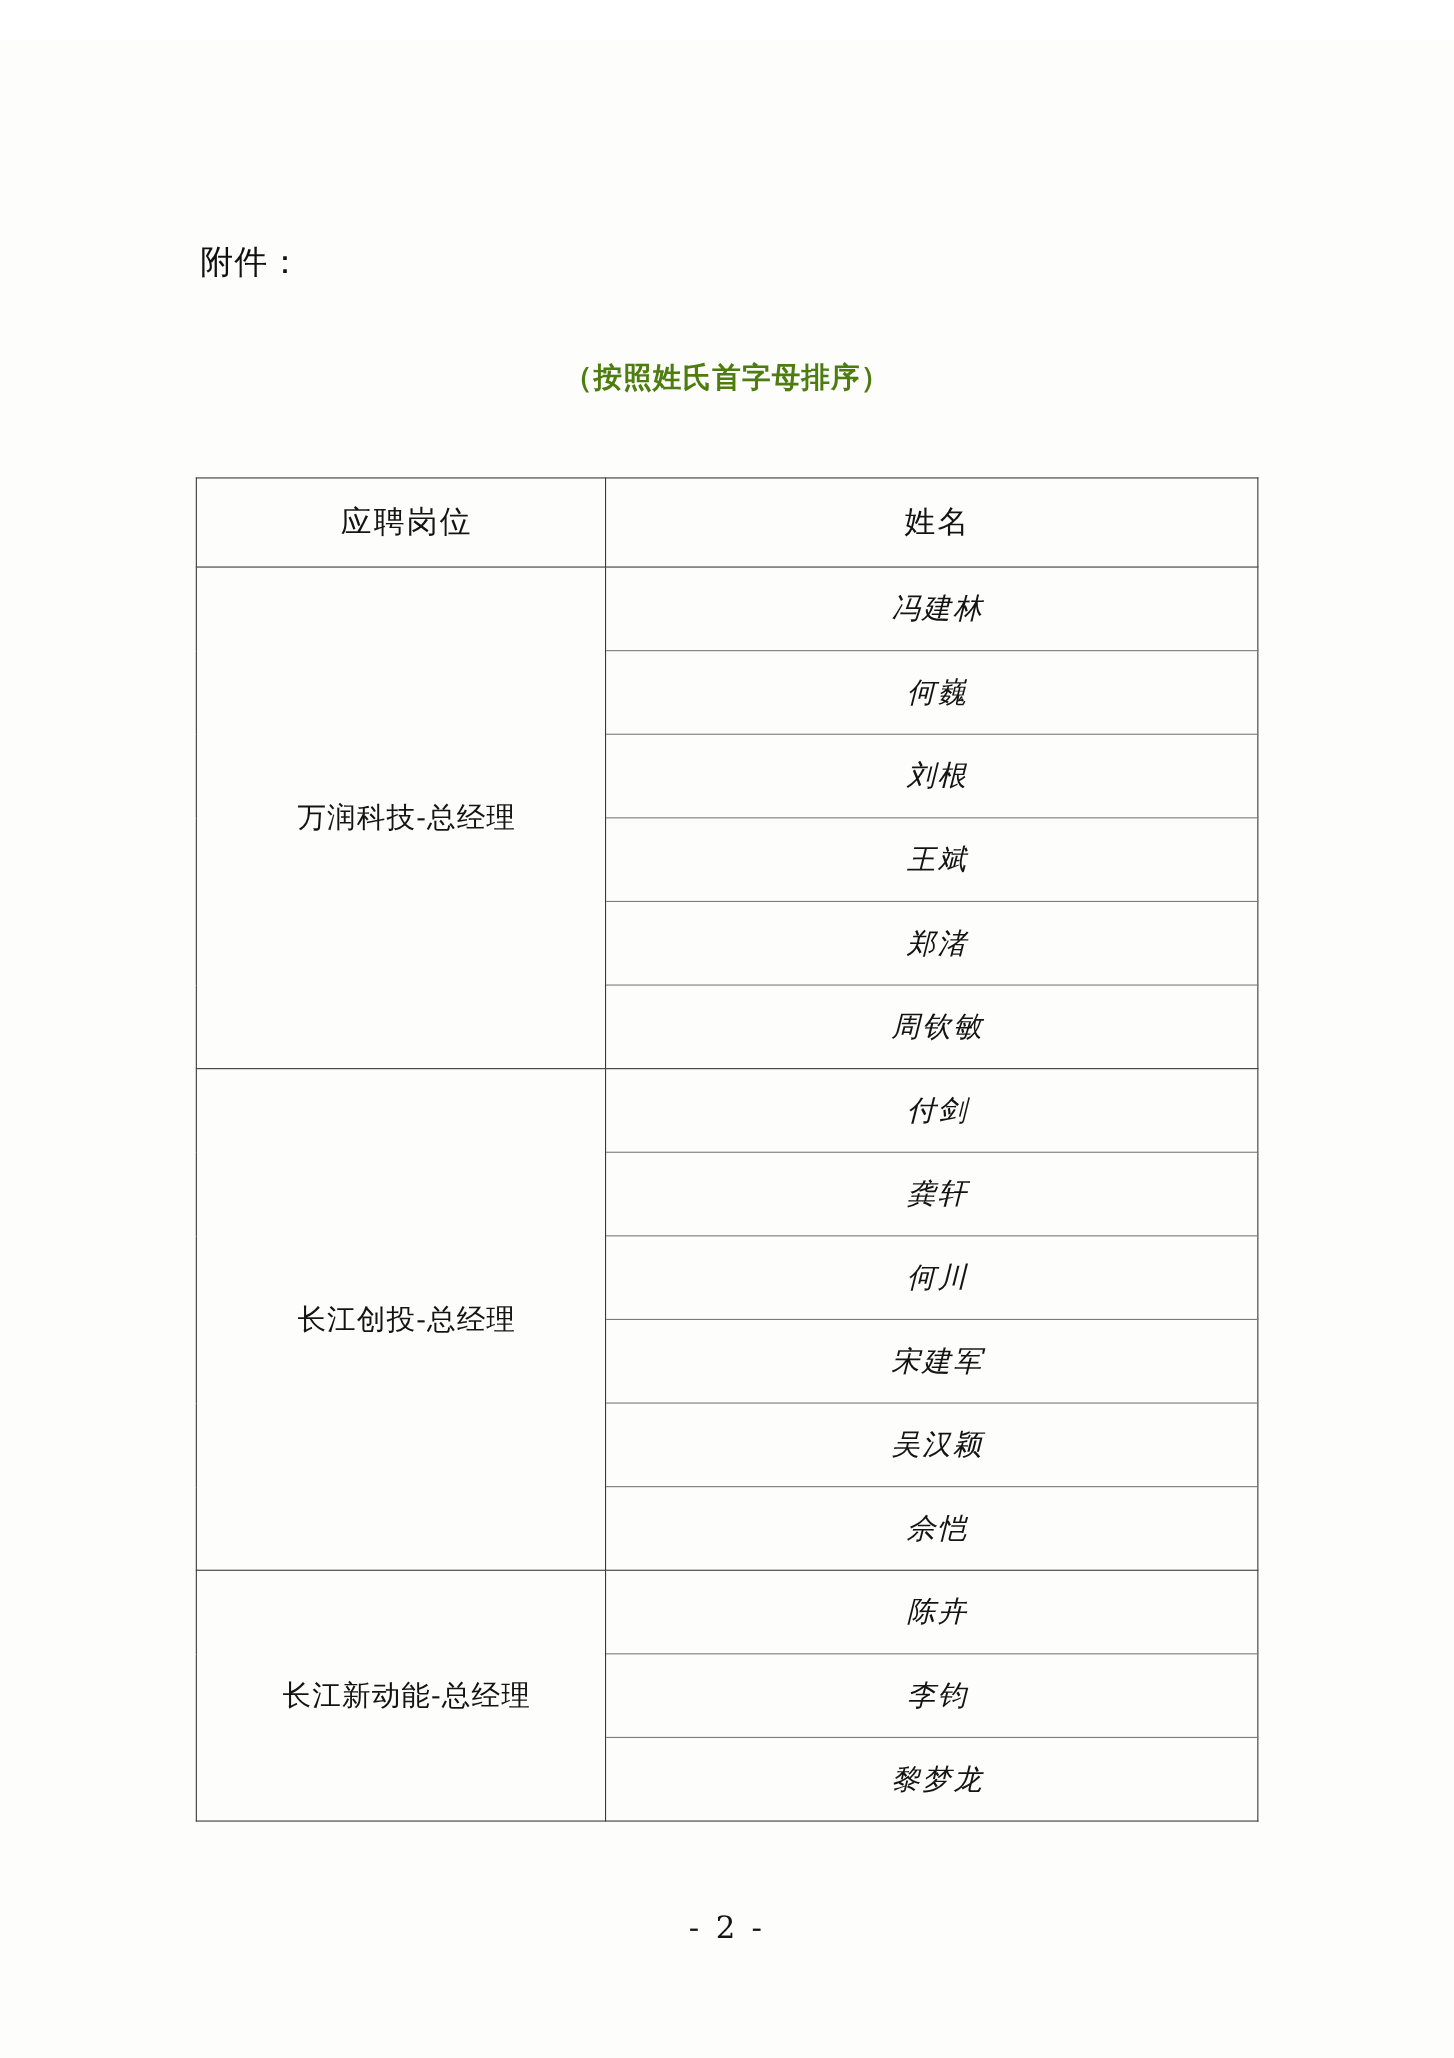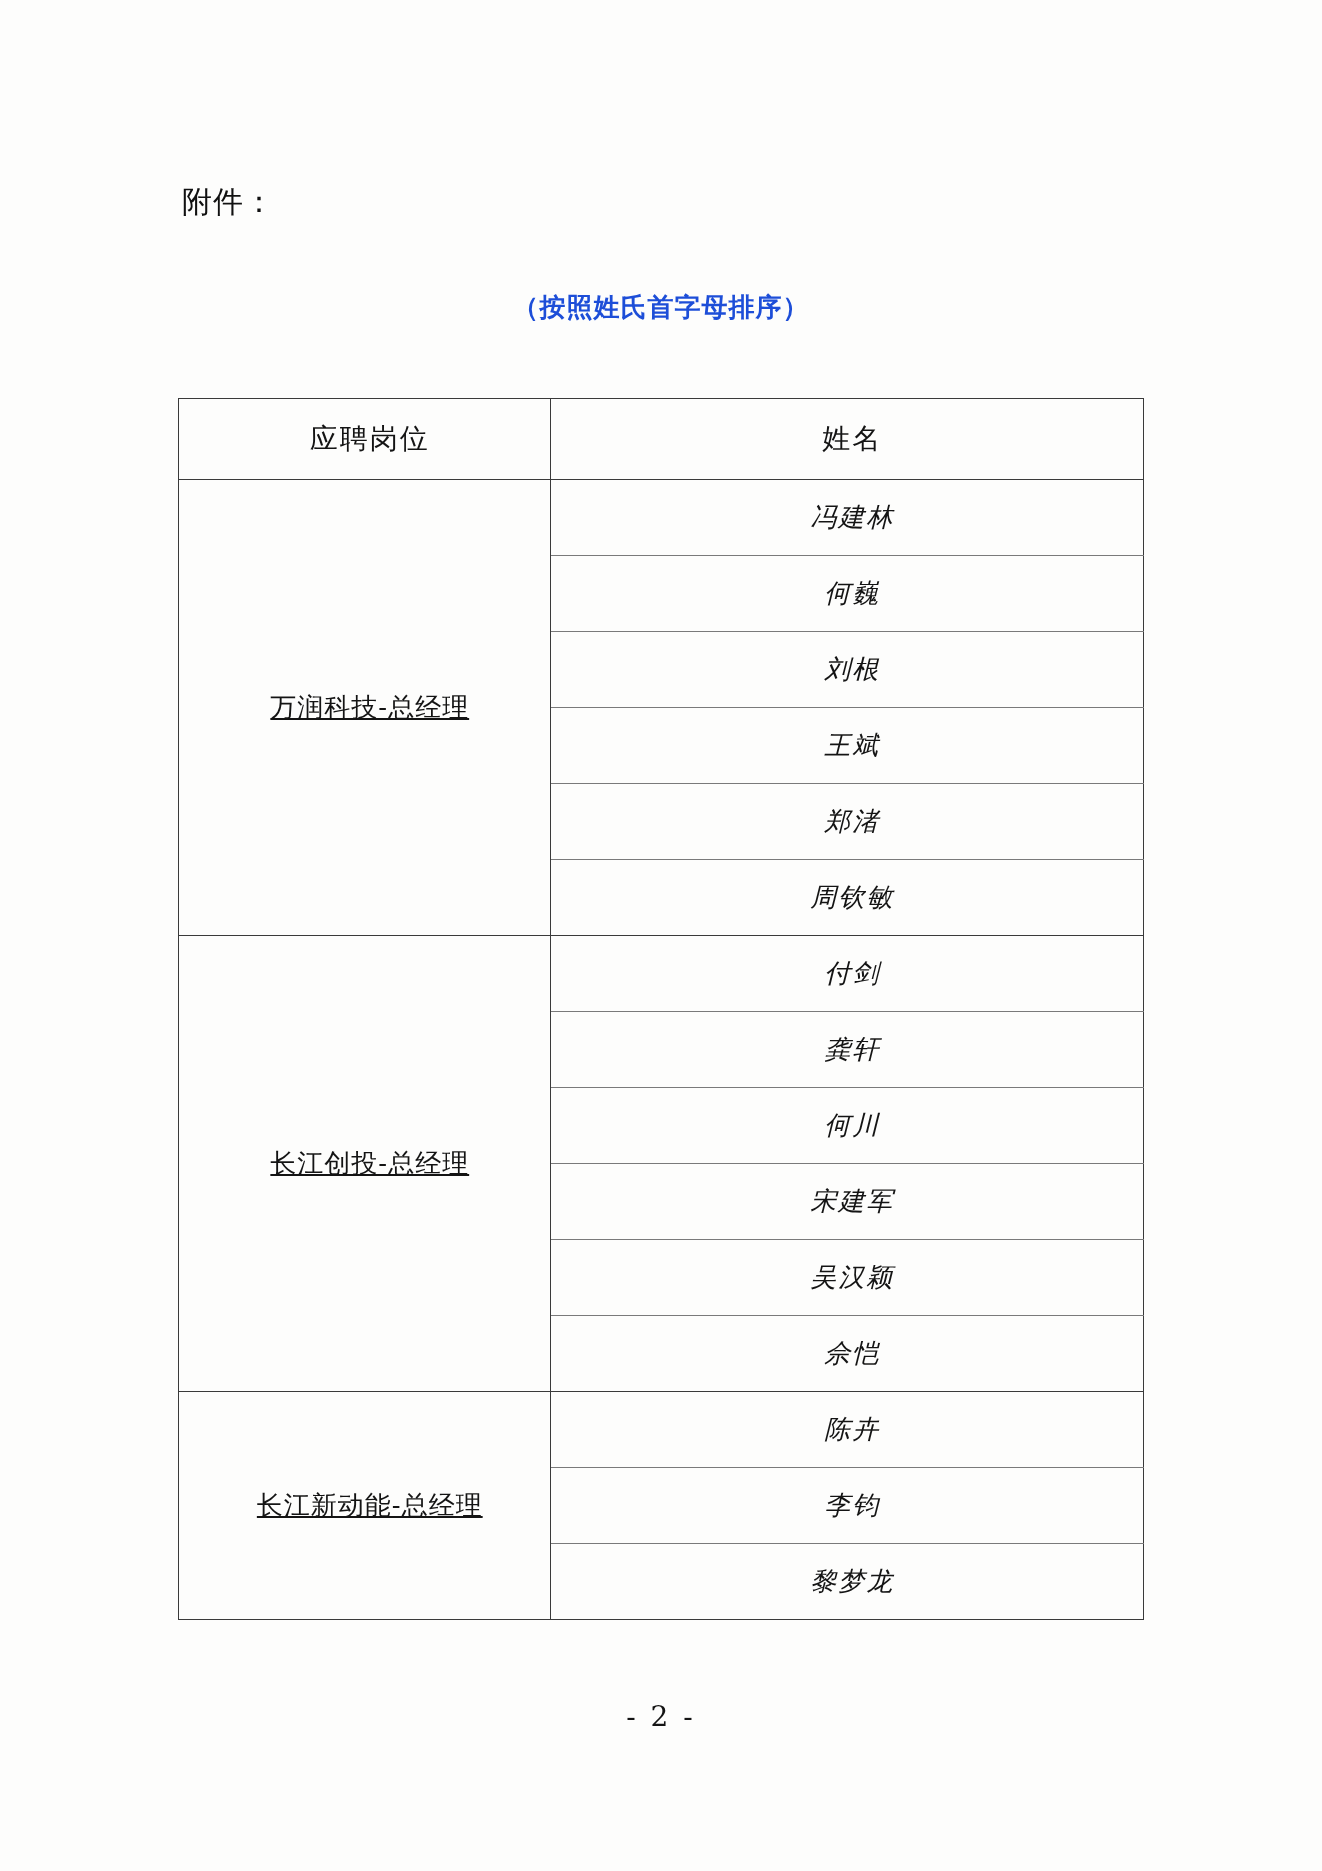--- a/index.html
+++ b/index.html
@@ -12,20 +12,21 @@
     height: 1871px;
     font-family: "Liberation Serif", serif;
     color: #1a1a1a;
     position: relative;
     overflow: hidden;
   }
   .page {
     position: absolute;
     inset: 0;
     background: #fdfdfc;
+    margin-top: 36px;
   }
   .attachment-label {
     position: absolute;
     left: 182px;
     top: 182px;
     font-size: 30px;
     font-family: "DejaVu Serif", serif;
     letter-spacing: 1px;
     color: #111;
   }
@@ -44,21 +45,21 @@
   .doc-subtitle {
     position: absolute;
     left: 0;
     right: 0;
     top: 290px;
     text-align: center;
     font-size: 26px;
     font-weight: bold;
     font-family: "DejaVu Serif", serif;
     letter-spacing: 1px;
-    color: #1d4ed8;
+    color: #4d7c0f;
   }
   .table-wrap {
     position: absolute;
     left: 178px;
     top: 398px;
     width: 966px;
   }
   table.roster {
     border-collapse: collapse;
     width: 100%;
@@ -76,21 +77,20 @@
   table.roster th {
     height: 78px;
     font-size: 28px;
     font-weight: normal;
     letter-spacing: 2px;
   }
   table.roster td.position-cell {
     font-size: 26px;
     letter-spacing: 1px;
     border-right: 1px solid #3a3a3a;
-    text-decoration: underline;
   }
   table.roster td.name-cell {
     height: 73px;
     font-size: 26px;
     letter-spacing: 2px;
     border-top: 1px solid #7a7a7a;
     border-bottom: 1px solid #7a7a7a;
     font-style: italic;
   }
   table.roster tr.group-start td.name-cell {

